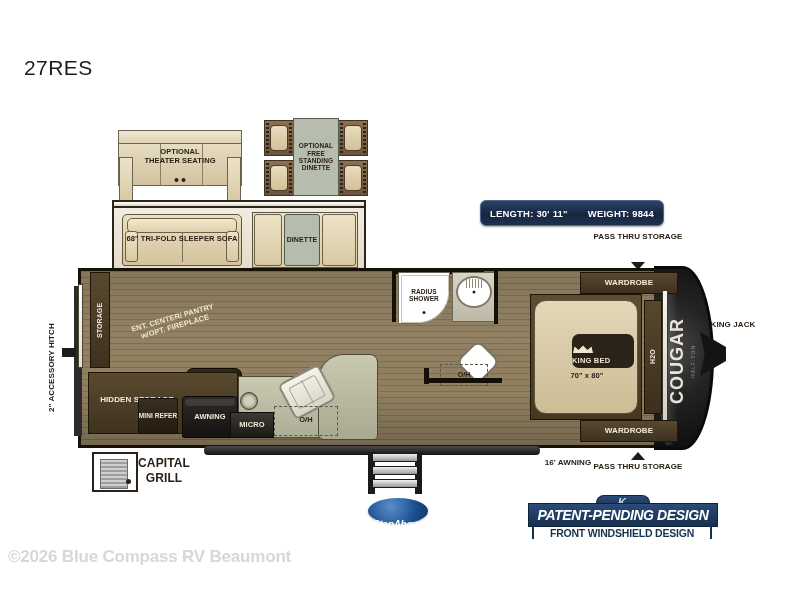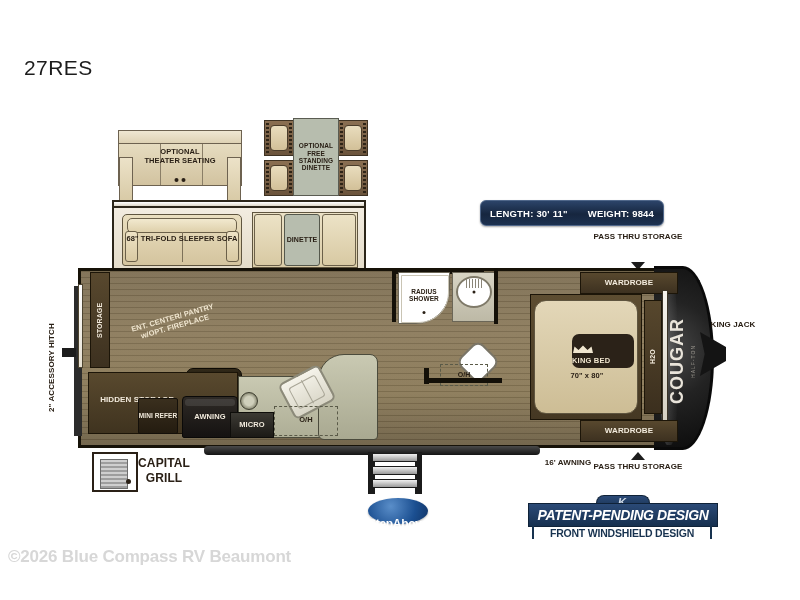--- a/index.html
+++ b/index.html
@@ -407,21 +407,21 @@
     background:linear-gradient(#f0f0f0,#9a9a9a);border:1px solid #1b1b1b;}
 
   .stepabove{
     left:368px;top:498px;width:60px;height:26px;
     border-radius:50%;
     background:radial-gradient(circle at 38% 32%,#5a8ec9,#1b4f91 60%,#113466);
     display:flex;align-items:center;justify-content:center;
     box-shadow:0 1px 2px rgba(0,0,0,.3);
   }
   .stepabove span{
-    color:#ffffff;font-size:12px;font-weight:bold;
+    color:#ffffff;font-size:10px;font-weight:bold;font-style:italic;
     letter-spacing:-.3px;
     margin-top:26px;
   }
 
   
   .grill{
     left:92px;top:452px;width:46px;height:40px;
     background:#ffffff;border:2px solid #2a2016;
   }
   .grill-inner{

